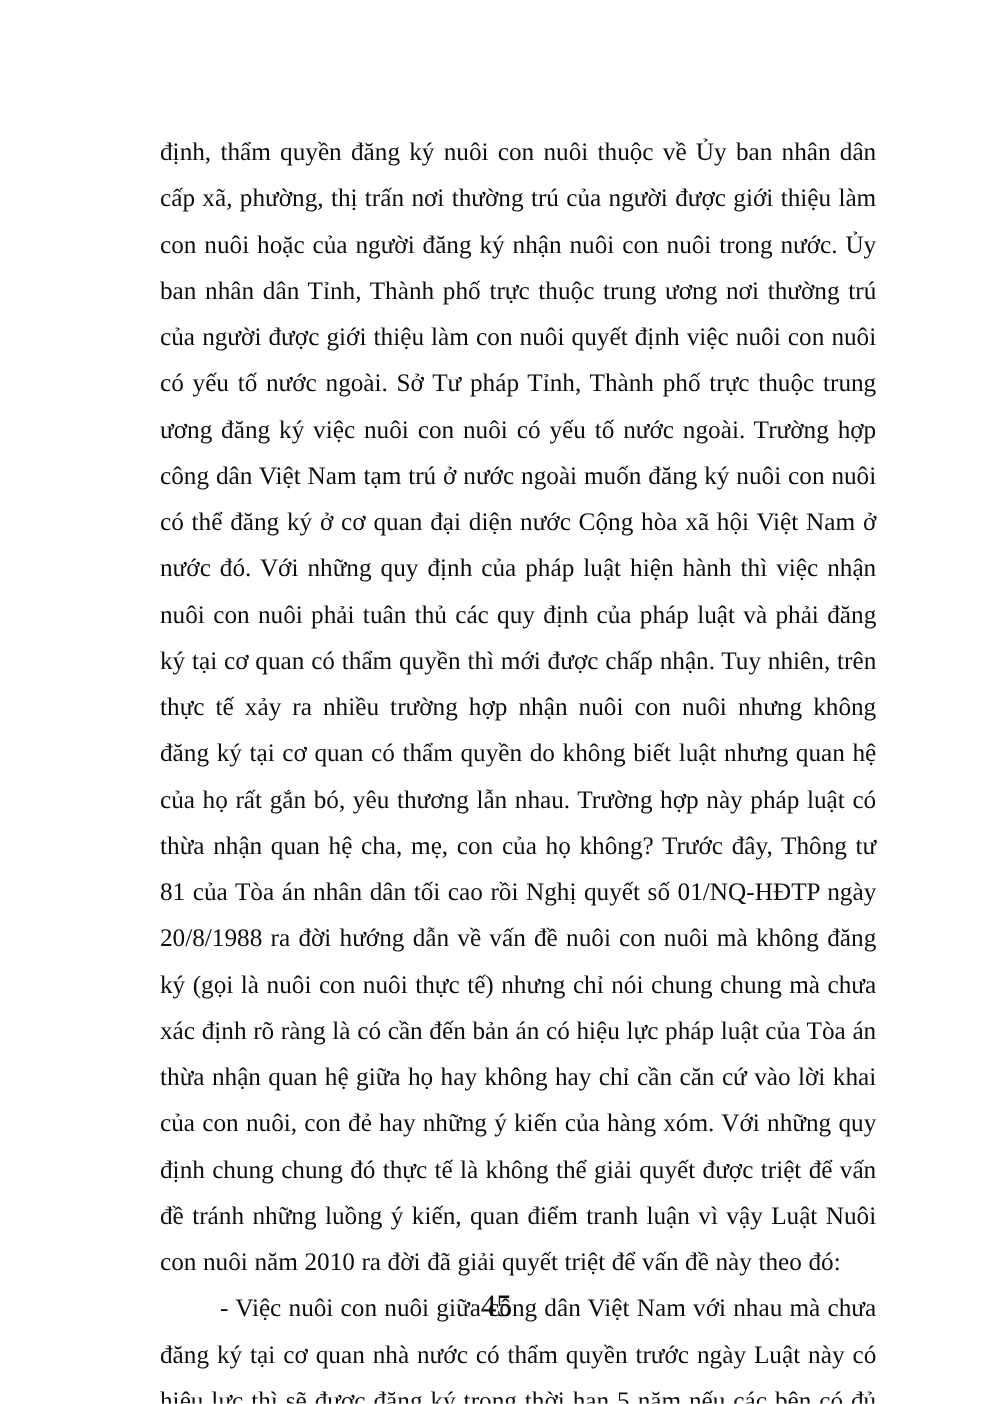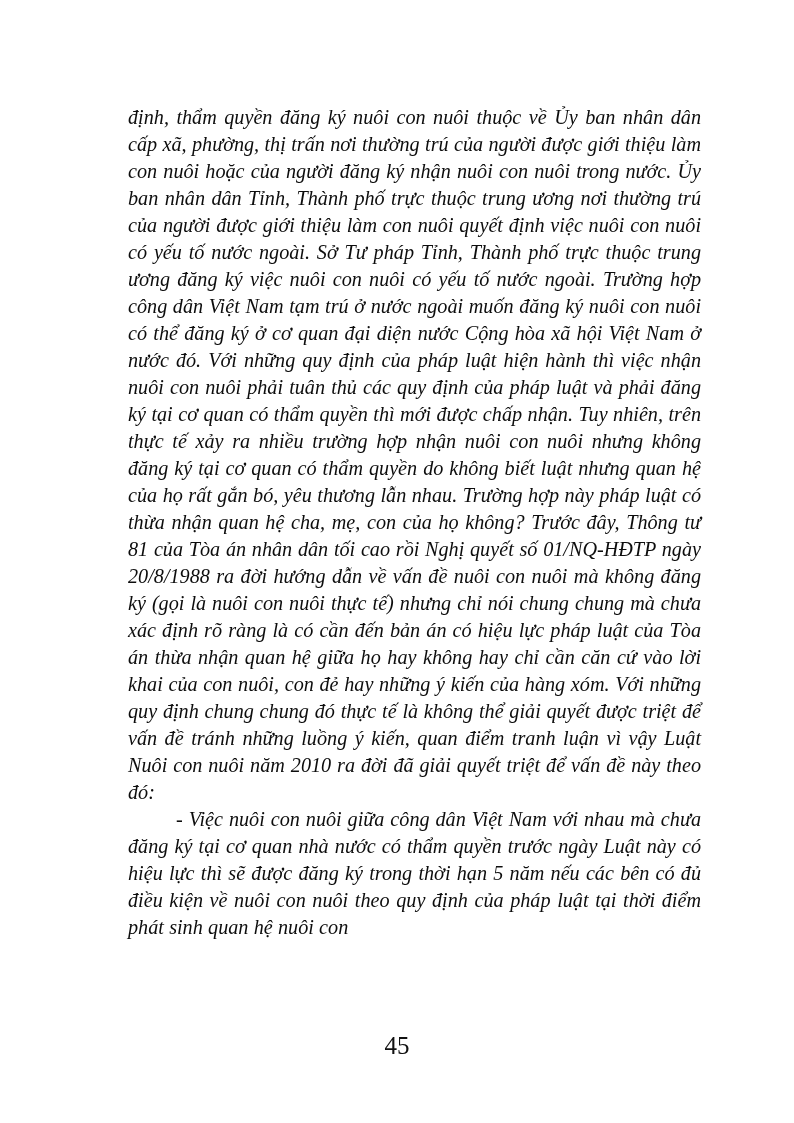--- a/index.html
+++ b/index.html
@@ -20,28 +20,27 @@
   .content {
     position: absolute;
     left: 128px;
     top: 104px;
     width: 573px;
   }
   .para {
     margin: 0;
     font-family: "Liberation Serif", "DejaVu Serif", serif;
     font-size: 20.2px;
-    line-height: 27px;
+    line-height: 37px;
     color: #0d0d0d;
     text-align: justify;
     text-justify: inter-word;
     -webkit-hyphens: none;
     hyphens: none;
     word-spacing: 0.2px;
-    font-style: italic;
   }
   .para + .para {
     margin-top: 0;
   }
   .para.indent {
     text-indent: 48px;
   }
   .page-number {
     position: absolute;
     left: 0;

